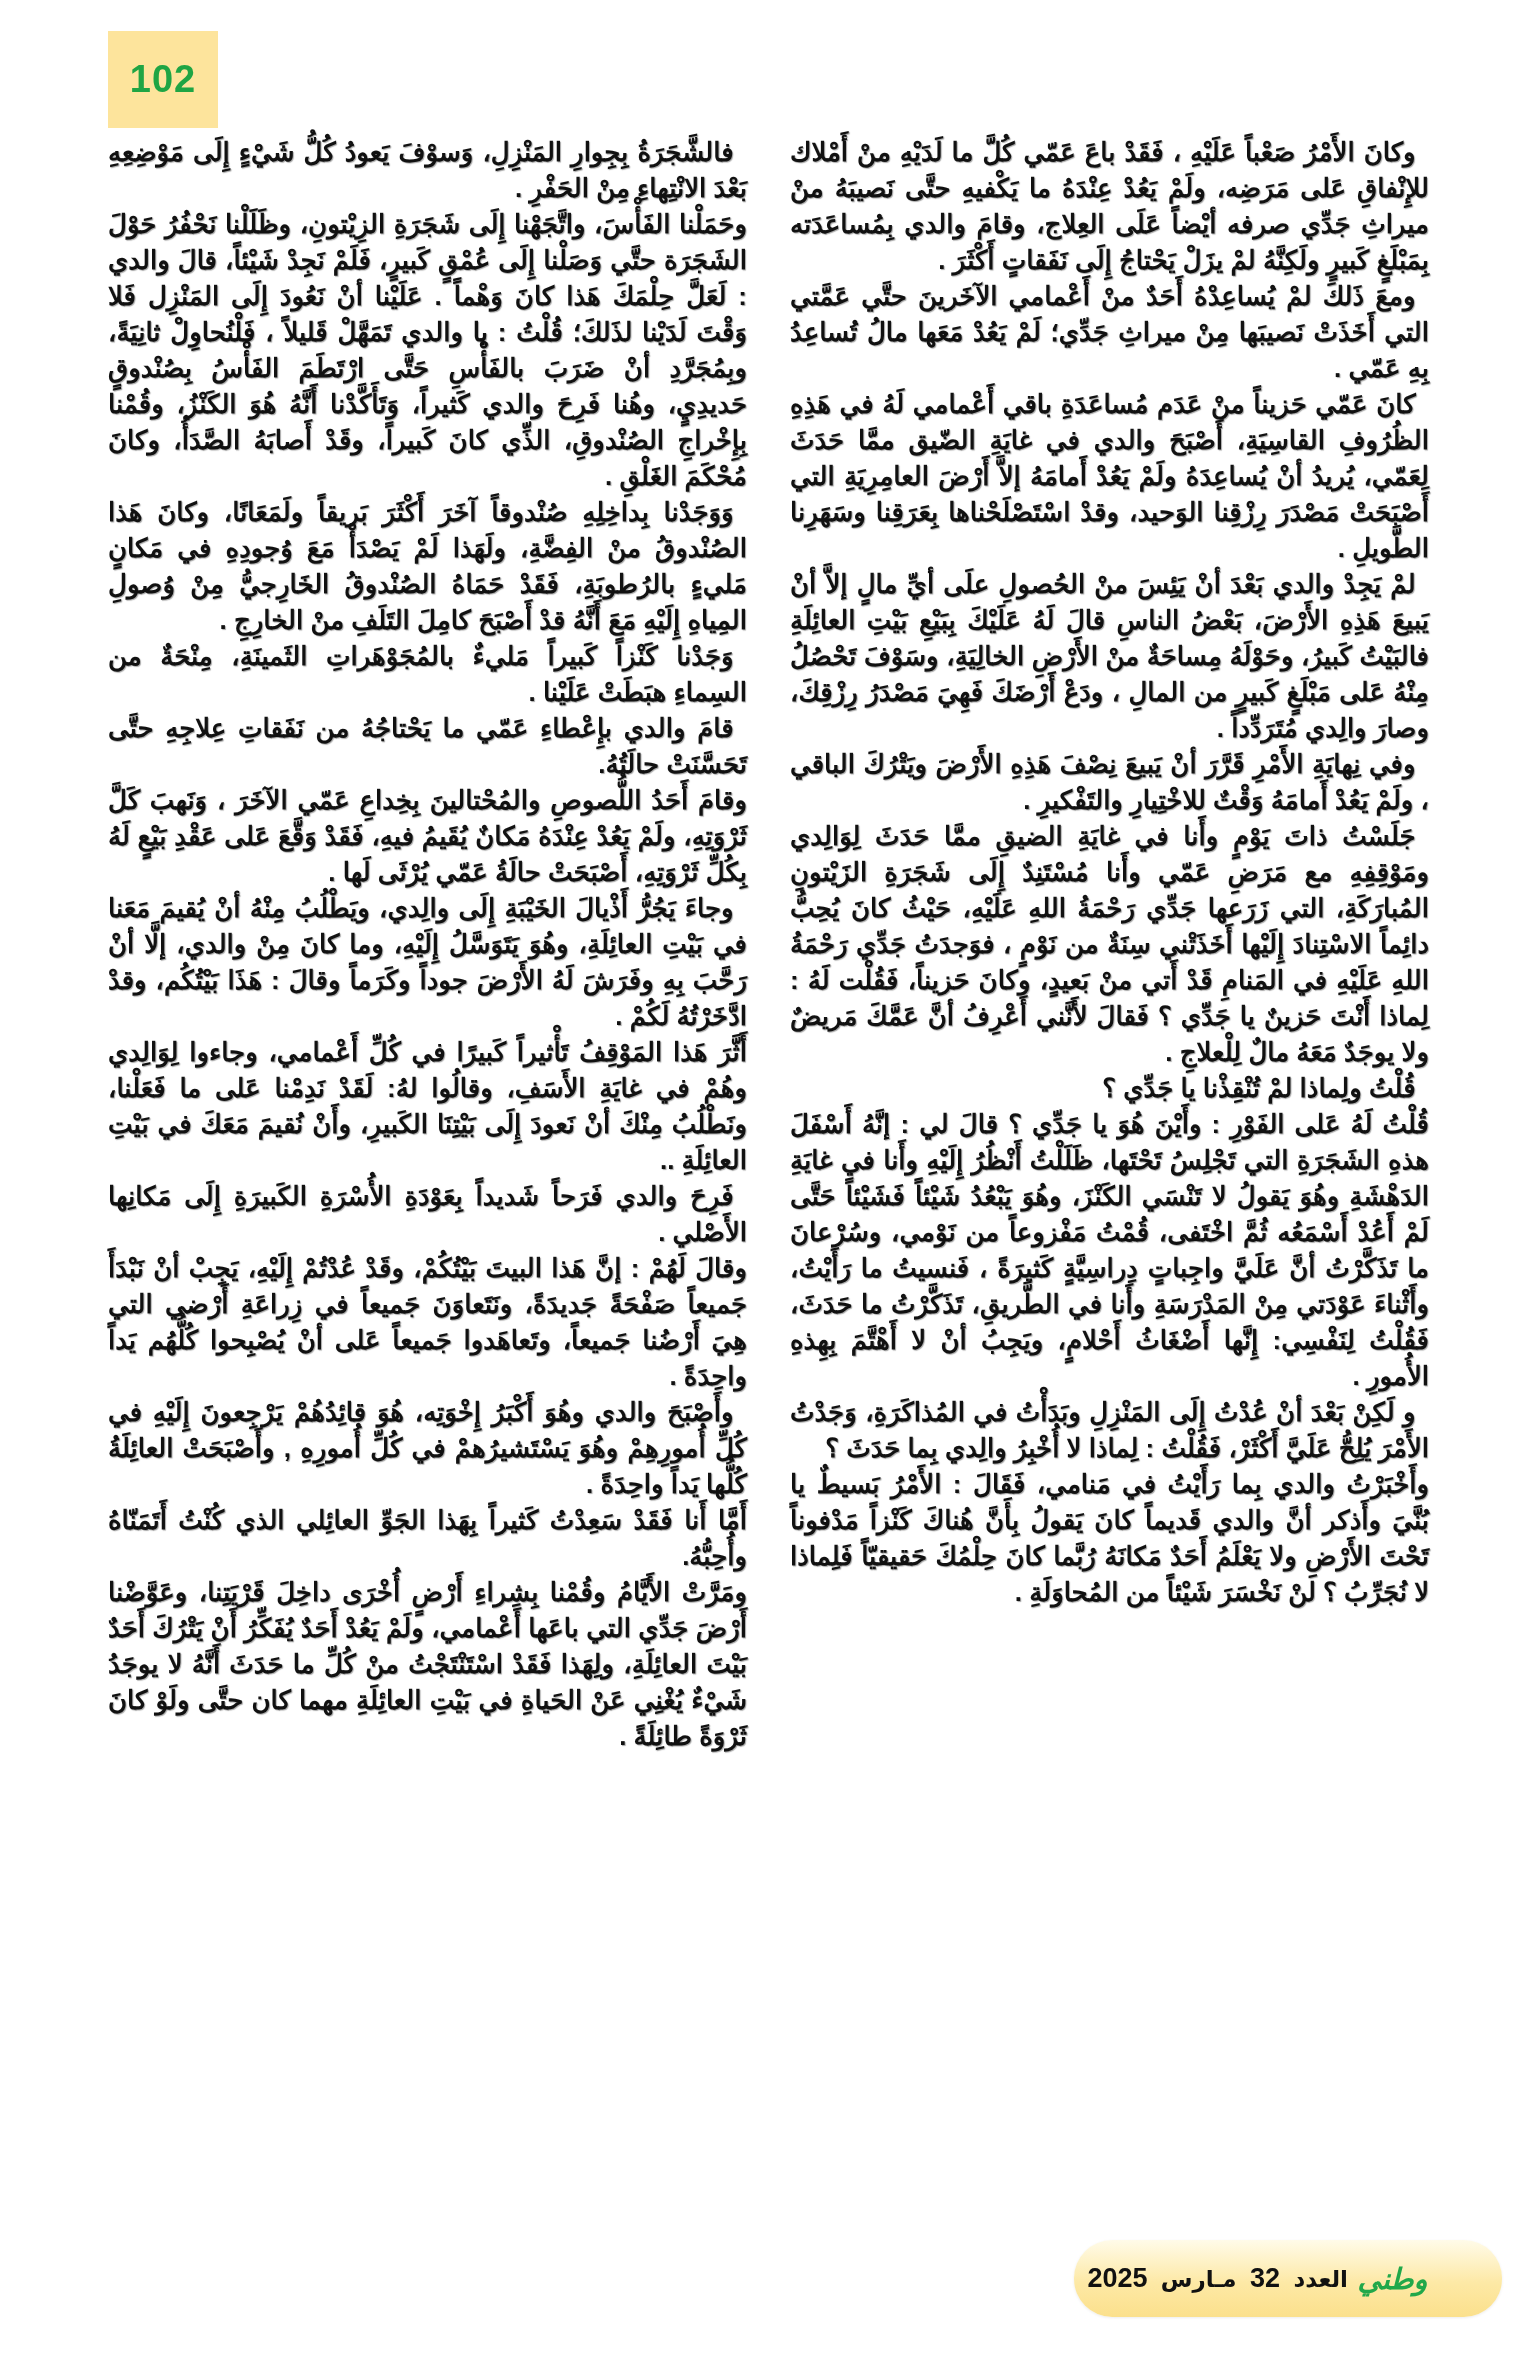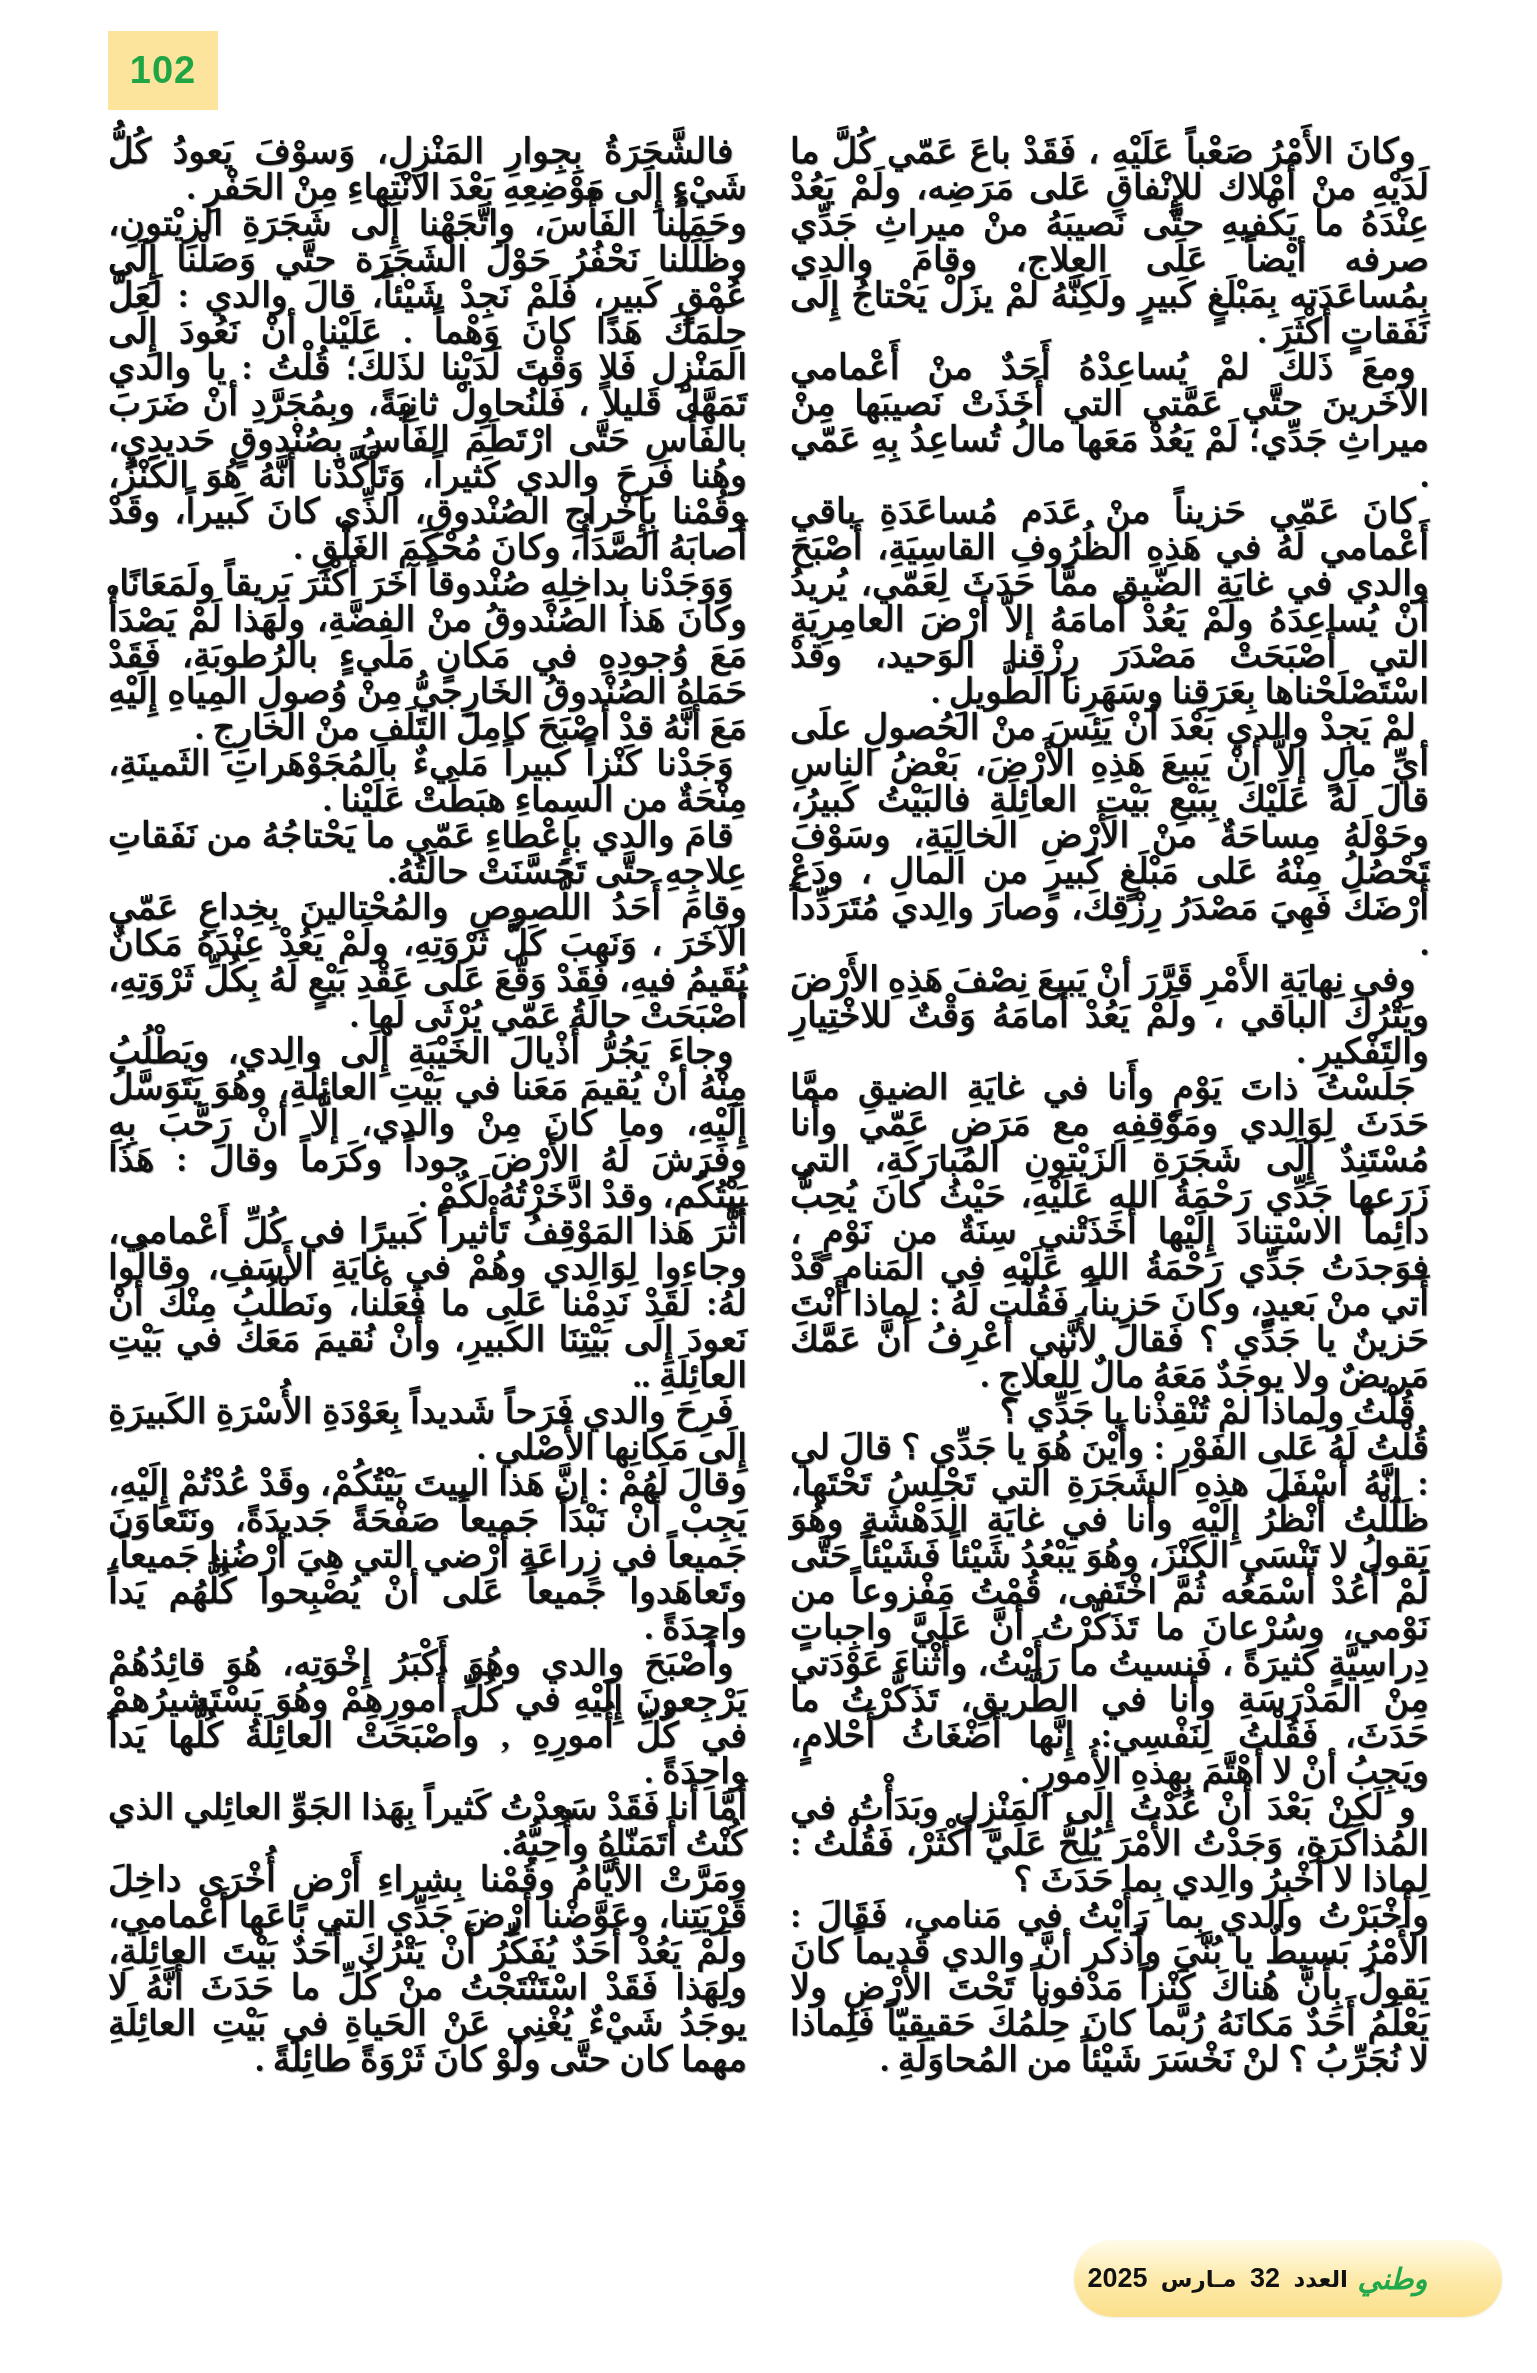--- a/index.html
+++ b/index.html
@@ -1,27 +1,27 @@
 <!DOCTYPE html>
 <html><head>
 <meta charset="utf-8">
 <style>
   html, body { margin: 0; padding: 0; background: #ffffff; }
   body { width: 1537px; height: 2374px; position: relative; overflow: hidden;
          font-family: "DejaVu Sans", sans-serif; color: #111; }
   .page-number {
-    position: absolute; left: 108px; top: 31px; width: 110px; height: 79px;
+    position: absolute; left: 108px; top: 31px; width: 110px; height: 97px;
     background: #fde49c; display: flex; align-items: center; justify-content: center;
   }
   .page-number span { color: #1fa544; font-family: "Liberation Sans", sans-serif;
     font-weight: bold; font-size: 38px; letter-spacing: 1px; }
   .columns { position: absolute; top: 134px; left: 108px; width: 1321px; height: 2056px;
     display: flex; flex-direction: row-reverse; justify-content: space-between; }
   .column { width: 639px; direction: rtl; text-align: justify; text-align-last: right;
-    font-family: Liberation Serif, serif; font-weight: bold; font-size: 35px;
+    font-family: Liberation Sans, sans-serif; font-weight: bold; font-size: 26px;
     line-height: 36px; text-shadow: 1px 1px 1px rgba(0,0,0,0.35); }
   .column p { margin: 0; }
   .column p.indent { text-indent: 13.4px; }
   .footer-pill {
     position: absolute; left: 1074px; top: 2240px; width: 428px; height: 77px;
     border-radius: 38px;
     background: linear-gradient(to bottom, #fffbe9 0%, #fde9a6 55%, #fbe08c 100%);
     box-shadow: 0 1px 2.9px rgba(0,0,0,0.08);
     display: flex; align-items: center; justify-content: flex-end; padding-right: 25px; box-sizing: border-box;
     direction: rtl;

